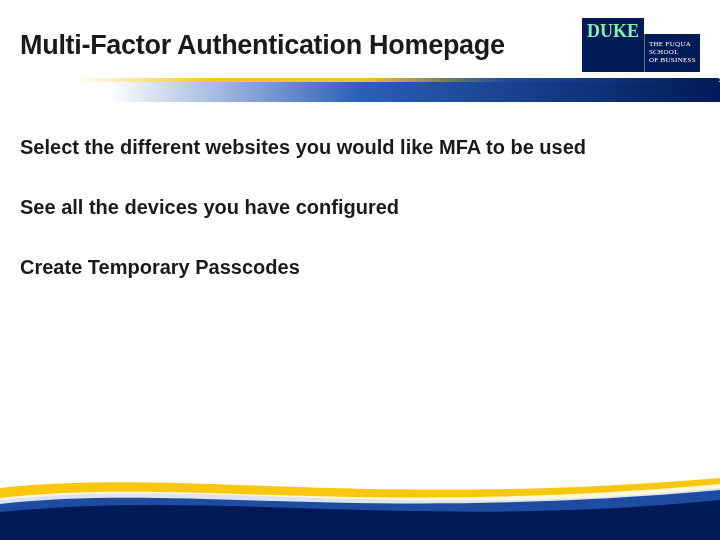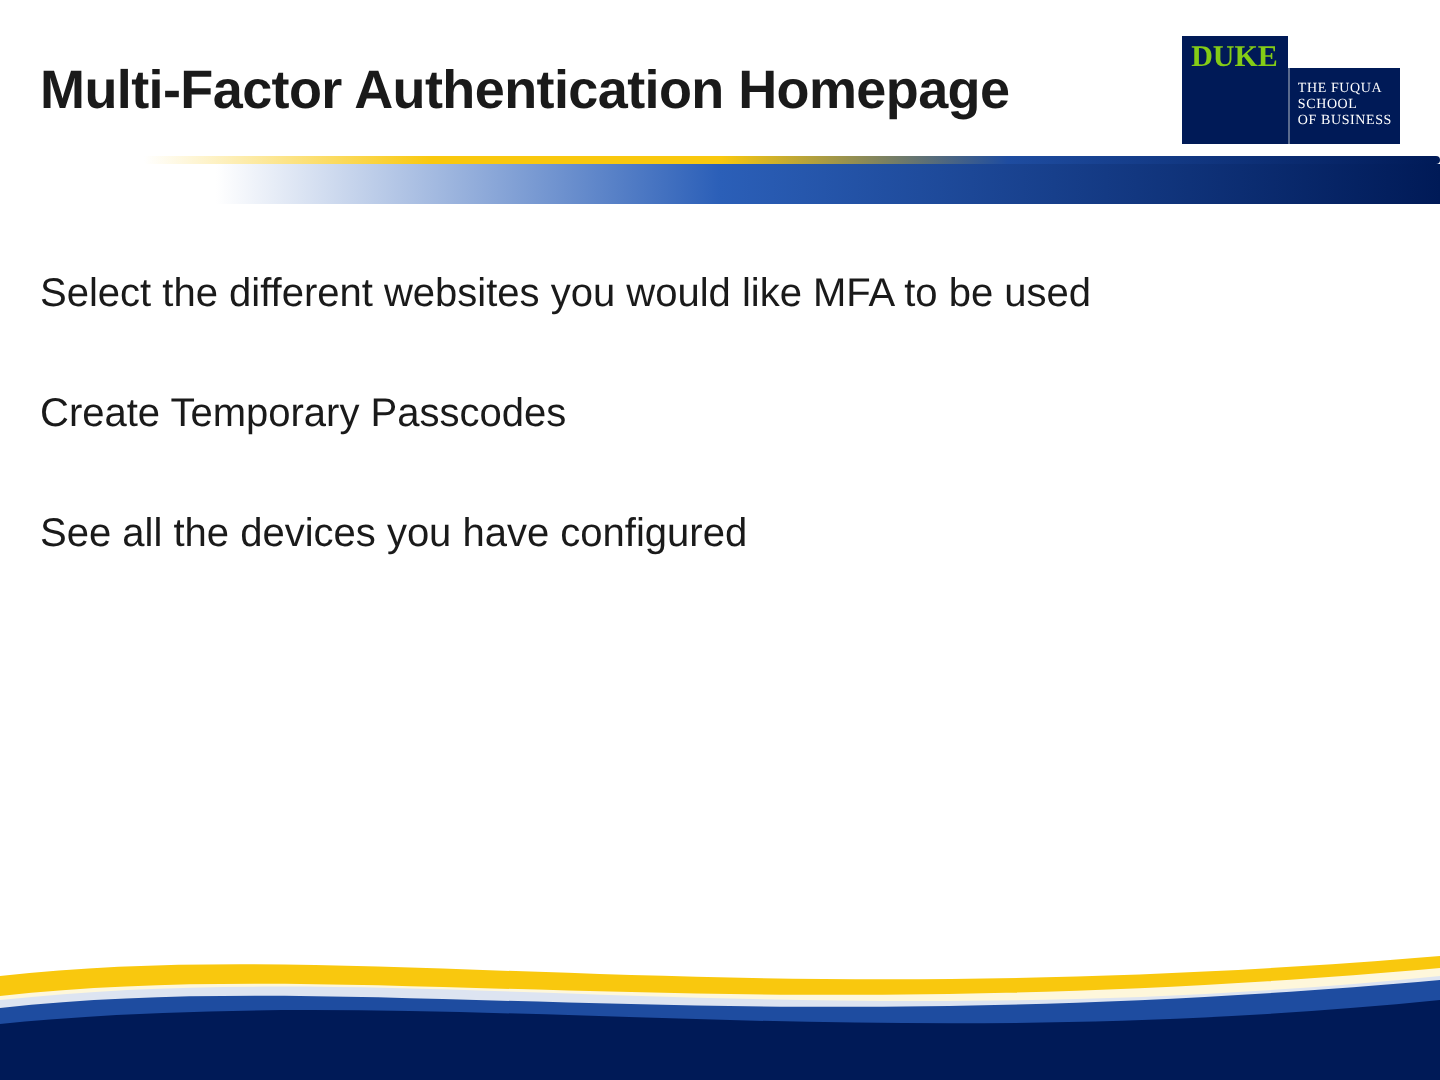--- a/index.html
+++ b/index.html
@@ -24,24 +24,24 @@
     letter-spacing: -0.3px;
   }
   .logo {
     display: flex;
     flex-direction: row;
     align-items: stretch;
     height: 54px;
   }
   .logo-duke {
     background: #001a57;
-    color: #84cc16;
+    color: #86efac;
     font-family: "Times New Roman", serif;
     font-weight: bold;
-    font-size: 15px;
+    font-size: 18px;
     padding: 2px 4px 0 4px;
     display: flex;
     align-items: flex-start;
     border: 1px solid #001a57;
   }
   .logo-fuqua {
     background: #001a57;
     color: #ffffff;
     font-family: "Times New Roman", serif;
     font-size: 7px;
@@ -77,20 +77,21 @@
     border-radius: 0 0 0 60px / 0 0 0 20px;
   }
   .content {
     padding: 30px 20px 0 20px;
   }
   .bullet {
     font-size: 20px;
     color: #1a1a1a;
     margin-bottom: 34px;
     line-height: 1.3;
+    font-weight: bold;
   }
   .footer-wave {
     position: absolute;
     bottom: 0;
     left: 0;
     width: 720px;
     height: 80px;
   }
 </style>
 </head>
@@ -105,22 +106,22 @@
       <span>SCHOOL</span>
       <span>OF BUSINESS</span>
     </div>
   </div>
 </div>
 
 <div class="header-stripe"></div>
 
 <div class="content">
   <div class="bullet">Select the different websites you would like MFA to be used</div>
+  <div class="bullet">See all the devices you have configured</div>
   <div class="bullet">Create Temporary Passcodes</div>
-  <div class="bullet">See all the devices you have configured</div>
 </div>
 
 <svg class="footer-wave" viewBox="0 0 720 80" preserveAspectRatio="none">
   <path d="M0,28 C180,8 360,48 720,18 L720,36 C360,66 180,26 0,46 Z" fill="#f9c80e"></path>
   <path d="M0,40 C200,18 400,60 720,28 L720,80 L0,80 Z" fill="#1e4ca0"></path>
   <path d="M0,52 C220,30 420,70 720,40 L720,80 L0,80 Z" fill="#001a57"></path>
   <path d="M0,38 C180,18 360,56 720,24 L720,30 C360,62 180,24 0,44 Z" fill="#ffffff" opacity="0.85"></path>
 </svg>
 
 </body></html>

